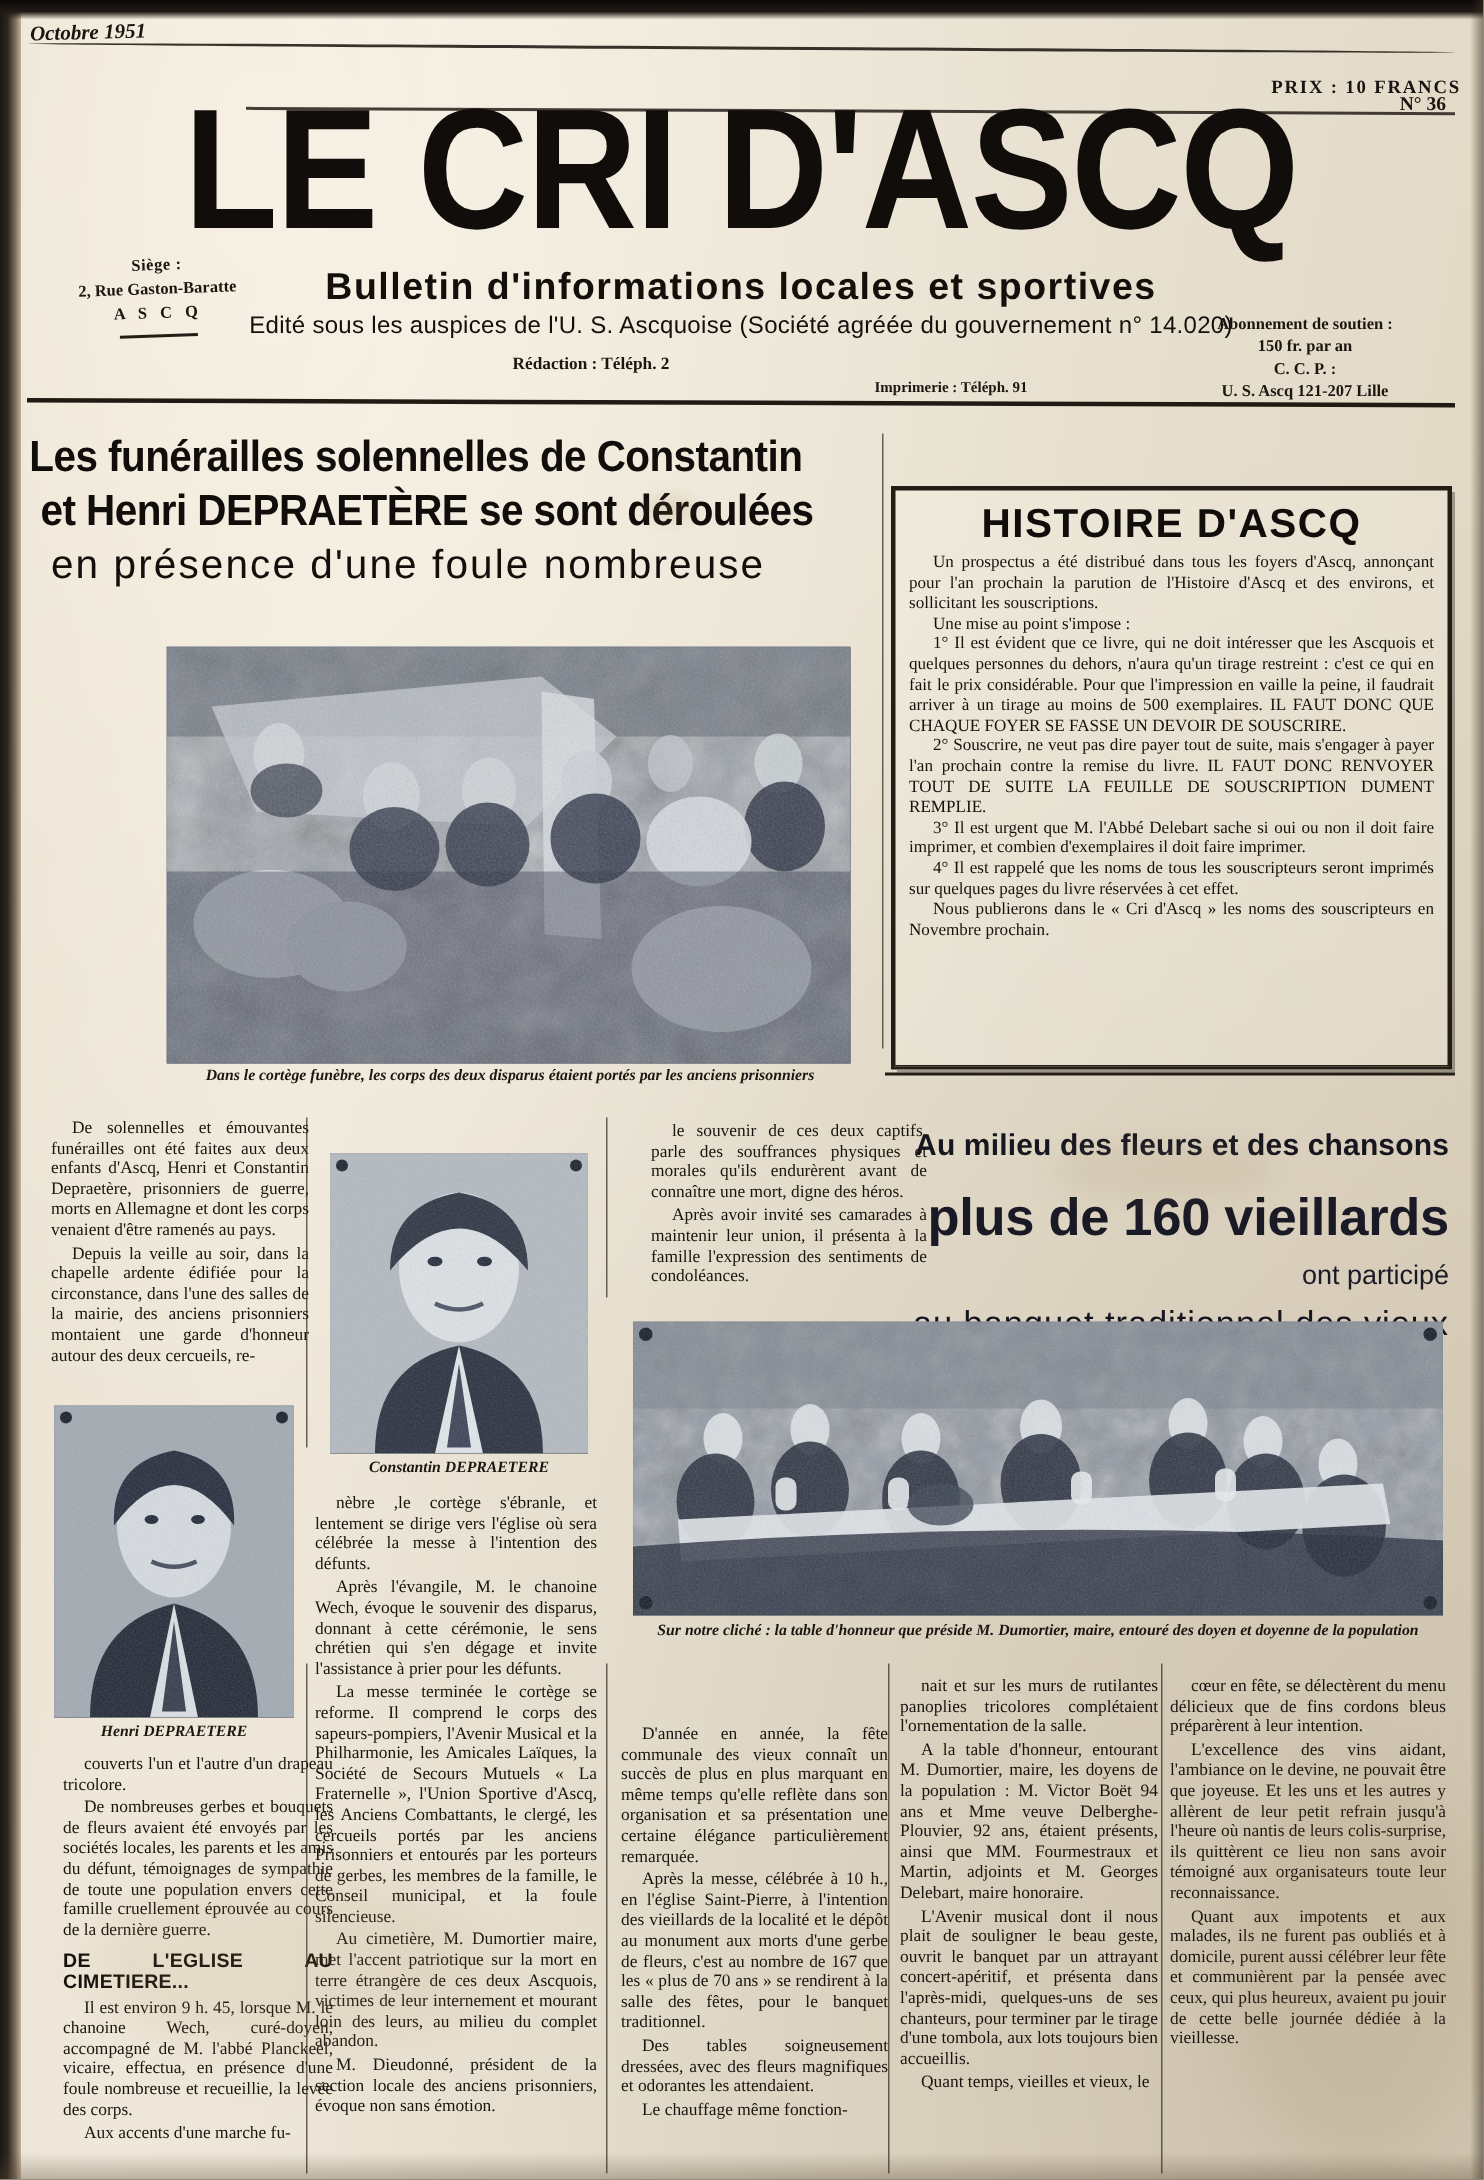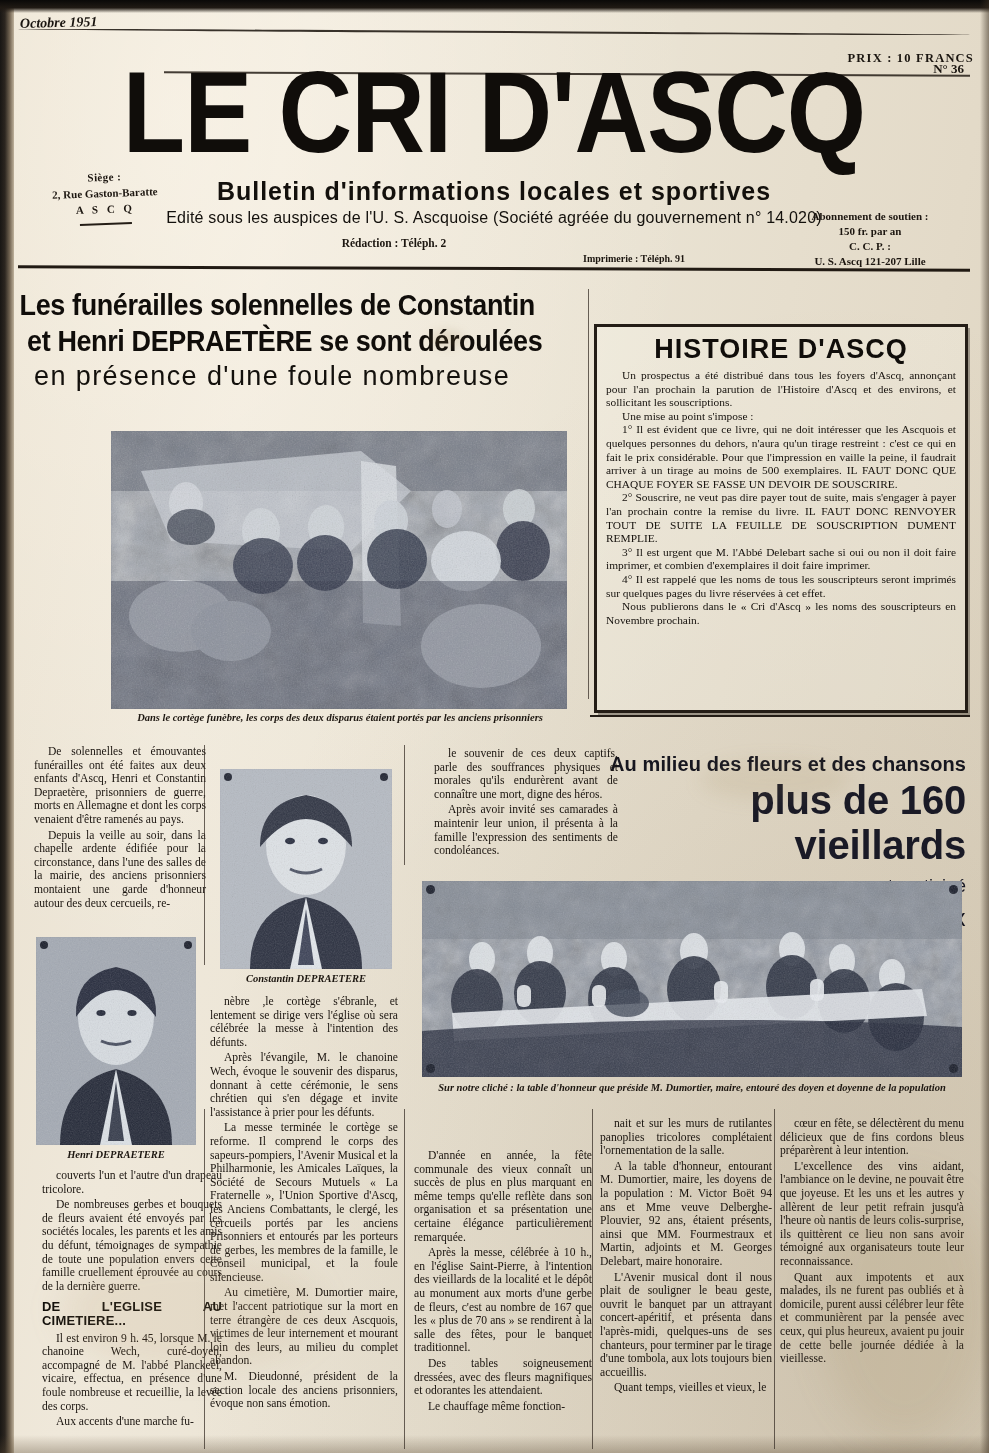--- a/index.html
+++ b/index.html
@@ -94,22 +94,22 @@
     background:rgba(255,253,246,.22);}
   .box-title{text-align:center;margin:8px 0 4px;font-family:"Liberation Sans",sans-serif;
     font-weight:700;font-size:27px;letter-spacing:1px;color:#100d0a;
     -webkit-text-stroke:0;}
   .box p{margin:0;font-family:"Liberation Serif",serif;font-size:11.4px;line-height:13.6px;
     text-align:justify;text-indent:16px;color:#15110d;padding:0 10px;}
 
   
   .hl-b{position:absolute;left:580px;top:744px;width:372px;text-align:right;color:#14131c;}
   .hlb1{font-family:"Liberation Sans",sans-serif;font-weight:700;font-size:20px;letter-spacing:.1px;color:#16161f;}
-  .hlb2{font-family:"Liberation Sans",sans-serif;font-weight:700;font-size:40px;letter-spacing:-.2px;
-    margin-top:2px;color:#1a1a26;}
+  .hlb2{font-family:"Liberation Sans",sans-serif;font-weight:700;font-size:35px;letter-spacing:-.2px;
+    margin-top:16px;color:#1a1a26;}
   .hlb3{font-family:"Liberation Sans",sans-serif;font-weight:400;font-size:18px;margin-top:8px;color:#1a1a26;}
   .hlb4{font-family:"Liberation Sans",sans-serif;font-weight:400;font-size:23px;letter-spacing:.6px;
     margin-top:8px;color:#15151f;}
   .hl-b-rule{position:absolute;left:576px;top:706px;width:380px;height:2px;background:#241d16;}
 
   
   .col{position:absolute;font-family:"Liberation Serif",serif;font-size:11.6px;line-height:13.6px;
     text-align:justify;color:#1a140f;}
   .col p{margin:0 0 2px;text-indent:14px;}
   .col .sub{font-family:"Liberation Sans",serif;font-weight:700;font-size:13px;text-indent:0;

